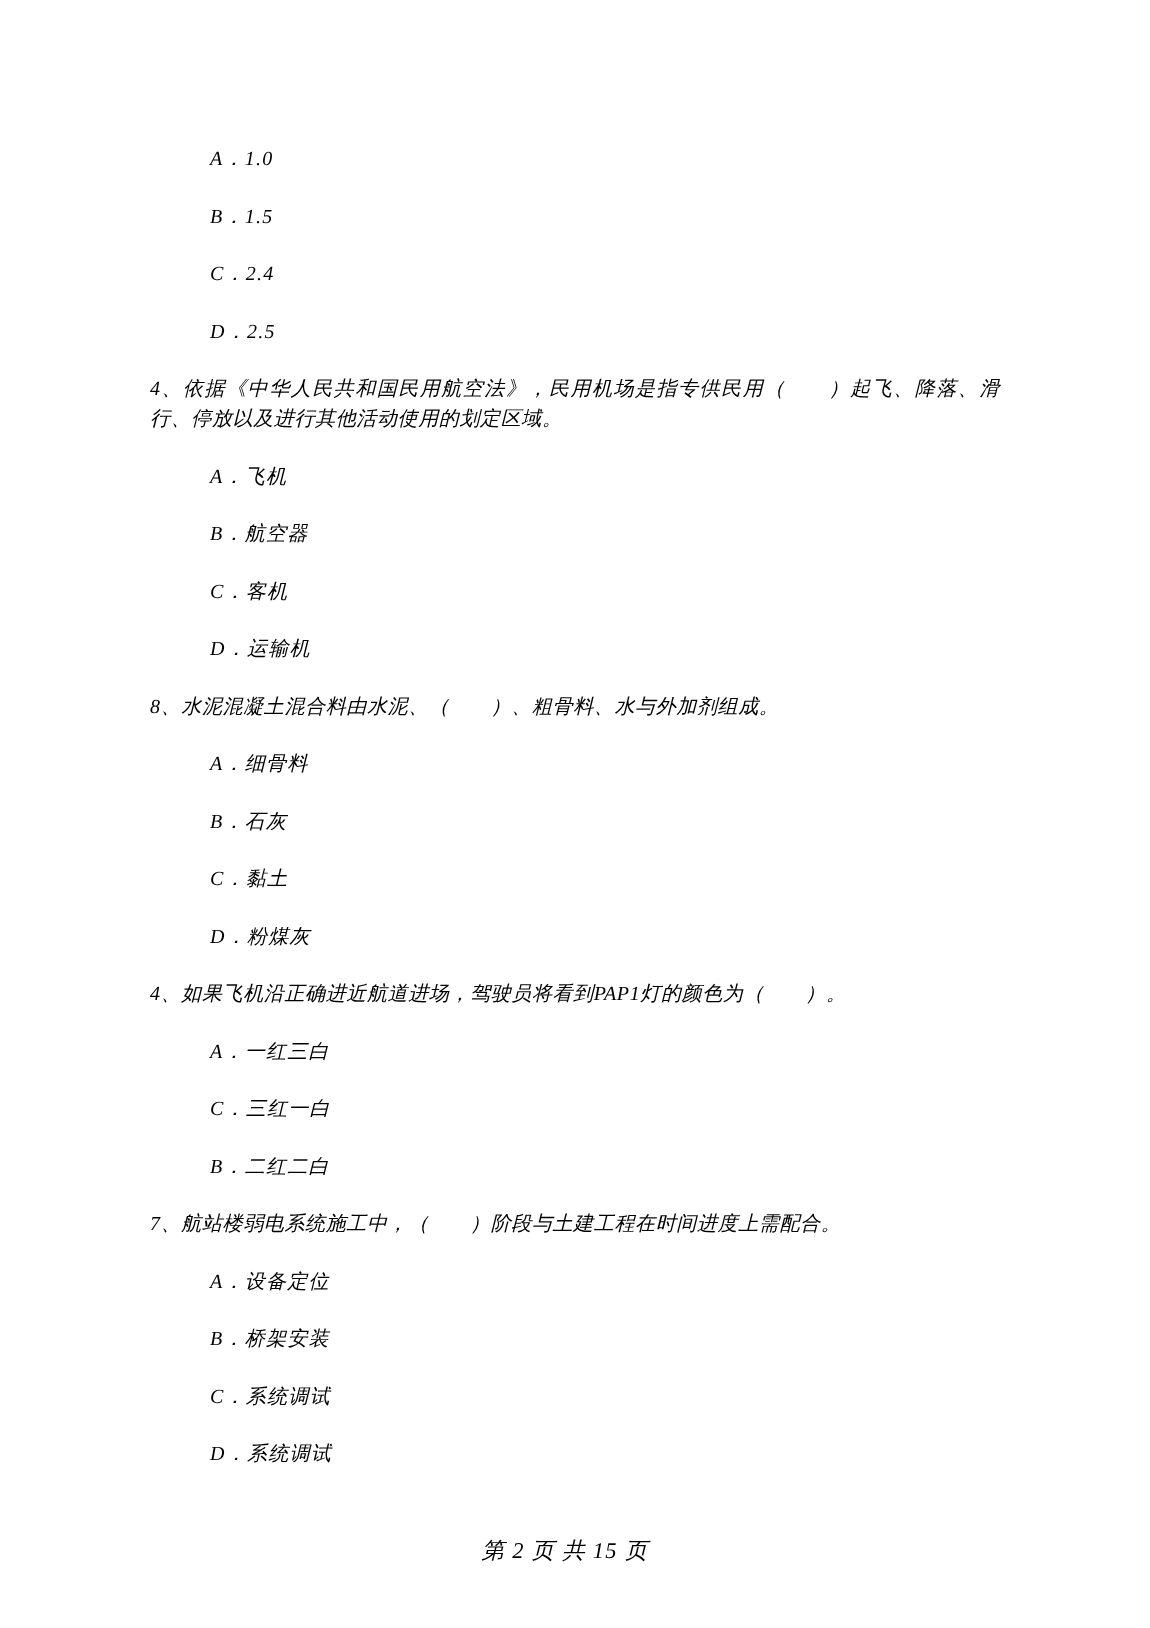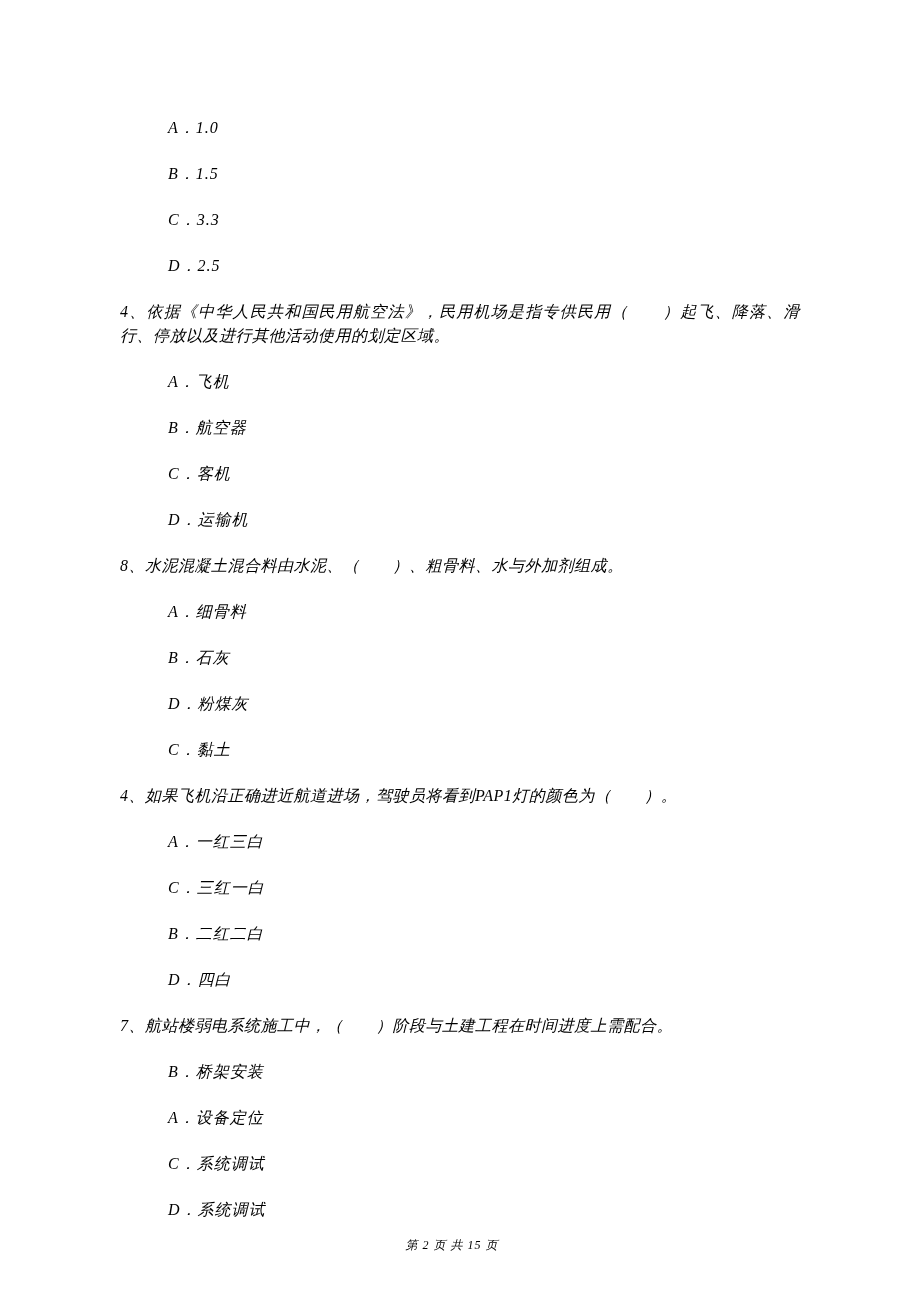--- a/index.html
+++ b/index.html
@@ -28,63 +28,62 @@
     }
     .question-group {
       margin-top: 6px;
     }
     .footer {
       position: absolute;
       bottom: 48px;
       left: 0;
       right: 16px;
       text-align: center;
-      font-size: 12px;
+      font-size: 18px;
       letter-spacing: 1px;
     }
   </style>
 </head>
 <body>
 
 <div class="content">
 
   <div class="question-group">
     <div class="option">A．1.0</div>
     <div class="option">B．1.5</div>
-    <div class="option">C．3.3</div>
+    <div class="option">C．2.4</div>
     <div class="option">D．2.5</div>
   </div>
 
   <div class="question">4、依据《中华人民共和国民用航空法》，民用机场是指专供民用（　　）起飞、降落、滑行、停放以及进行其他活动使用的划定区域。</div>
   <div class="question-group">
     <div class="option">A．飞机</div>
     <div class="option">B．航空器</div>
     <div class="option">C．客机</div>
     <div class="option">D．运输机</div>
   </div>
 
   <div class="question">8、水泥混凝土混合料由水泥、（　　）、粗骨料、水与外加剂组成。</div>
   <div class="question-group">
     <div class="option">A．细骨料</div>
     <div class="option">B．石灰</div>
+    <div class="option">C．黏土</div>
     <div class="option">D．粉煤灰</div>
-    <div class="option">C．黏土</div>
   </div>
 
   <div class="question">4、如果飞机沿正确进近航道进场，驾驶员将看到PAP1灯的颜色为（　　）。</div>
   <div class="question-group">
     <div class="option">A．一红三白</div>
     <div class="option">C．三红一白</div>
     <div class="option">B．二红二白</div>
-    <div class="option">D．四白</div>
   </div>
 
   <div class="question">7、航站楼弱电系统施工中，（　　）阶段与土建工程在时间进度上需配合。</div>
   <div class="question-group">
+    <div class="option">A．设备定位</div>
     <div class="option">B．桥架安装</div>
-    <div class="option">A．设备定位</div>
     <div class="option">C．系统调试</div>
     <div class="option">D．系统调试</div>
   </div>
 
 </div>
 
 <div class="footer">第 2 页 共 15 页</div>
 
 </body></html>

